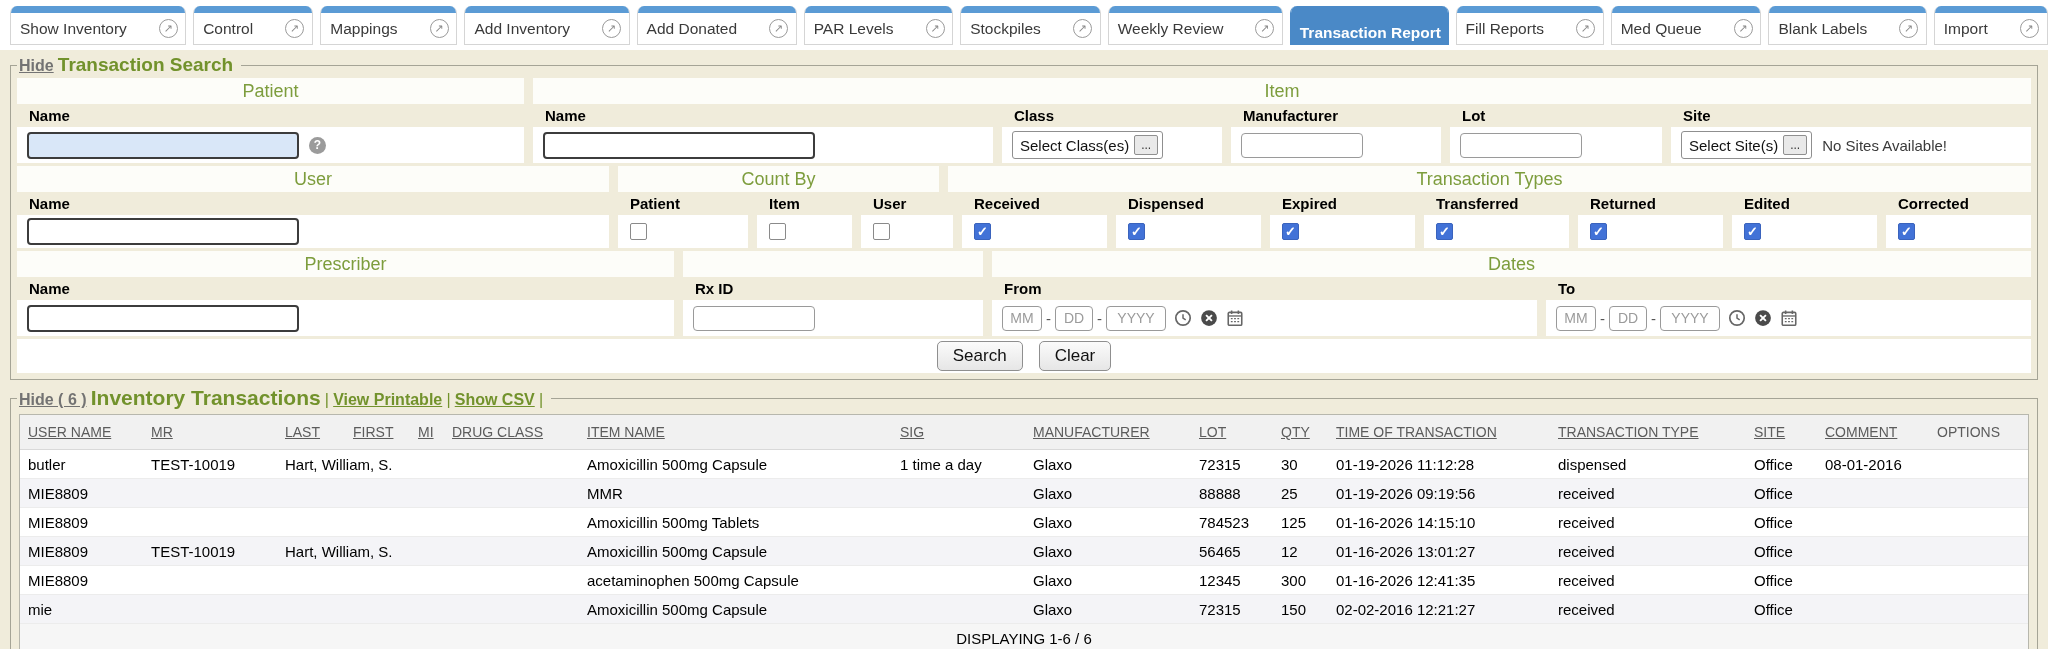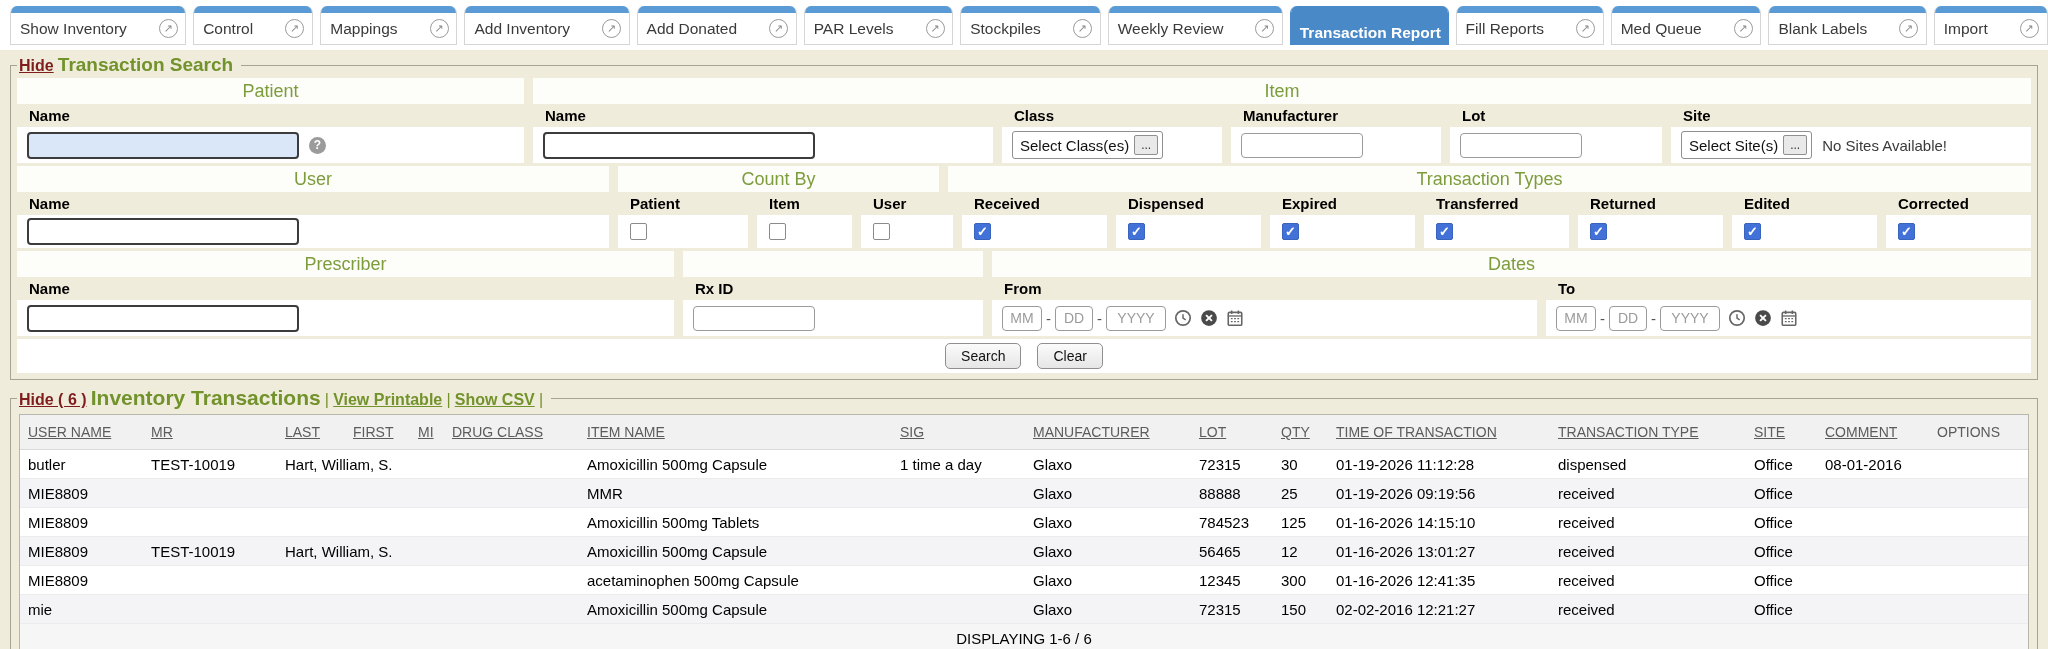--- a/index.html
+++ b/index.html
@@ -24,21 +24,21 @@
     width:19px; height:19px; border:1.6px solid #9a9a9a; border-radius:50%;
     color:#8a8a8a; font-size:11px; line-height:16px; text-align:center; flex:0 0 auto;
   }
   .tab.active { border-color:#4a89c7; }
   .tab.active .tab-strip { background:#4a89c7; }
   .tab.active .tab-body { background:#4a89c7; }
   .tab.active .tab-label { color:#fff; font-weight:bold;margin-top:8px; }
   
   fieldset.panel { border:1px solid #a5a496; margin:4px 10px 6px 10px; padding:2px 6px 6px 6px; }
   legend { padding:0 8px 0 2px; }
-  .hide-link { font-weight:bold; text-decoration:underline; color:#7f1d1d; cursor:pointer; font-size:16px; }
+  .hide-link { font-weight:bold; text-decoration:underline; color:#737373; cursor:pointer; font-size:16px; }
   .panel-title { color:#72922c; font-weight:bold; font-size:19px; }
   .big-title { color:#72922c; font-weight:bold; font-size:21px; }
   .legend-sep { color:#72922c; font-size:16px; }
   .legend-link { color:#72922c; font-size:16px; font-weight:bold; text-decoration:underline; cursor:pointer; }
   
   .row { display:flex; gap:9px; margin-top:0; }
   .band { margin-bottom:3px; }
   .cell { padding:0; }
   .sec-row .cell { background:#fdfdf9; height:26px; display:flex; align-items:center; justify-content:center; }
   .sec-title { color:#7d9d3d; font-size:18px; }
@@ -95,21 +95,21 @@
     font-family:"Liberation Sans",sans-serif; font-size:14px; color:#333; padding:0 2px; }
   .d-mm { width:40px; } .d-dd { width:38px; } .d-yy { width:60px; }
   .date-input::placeholder { color:#9b9b9b; }
   .big-input::placeholder { color:#9b9b9b; }
   .date-sep { color:#555; margin:0 -4px; }
   .date-icon { width:18px; height:18px; cursor:pointer; flex:0 0 auto; }
   .date-group { display:flex; align-items:center; gap:8px; }
   
   .btn-row { background:#fff; height:34px; display:flex; align-items:center; justify-content:center; gap:16px; }
   .std-btn {
-    font-family:"Liberation Sans",sans-serif; font-size:14px; color:#111;
+    font-family:"Liberation Sans",sans-serif; font-size:17px; color:#111;
     padding:4px 15px; border:1px solid #8f8f8f; border-radius:5px;
     background:linear-gradient(#fbfbfb,#e6e6e6); cursor:pointer;
   }
   
   .table-wrap { border:1px solid #b7b7ad; background:#fff; margin:2px 2px 2px 2px; }
   table.results { width:100%; border-collapse:collapse; table-layout:fixed; }
   table.results th {
     background:#f1f1f1; color:#5c5c5c; font-weight:normal; font-size:14px; text-align:left;
     padding:9px 8px; text-decoration:underline; white-space:nowrap; cursor:pointer;
     border-bottom:1px solid #d9d9d9;

